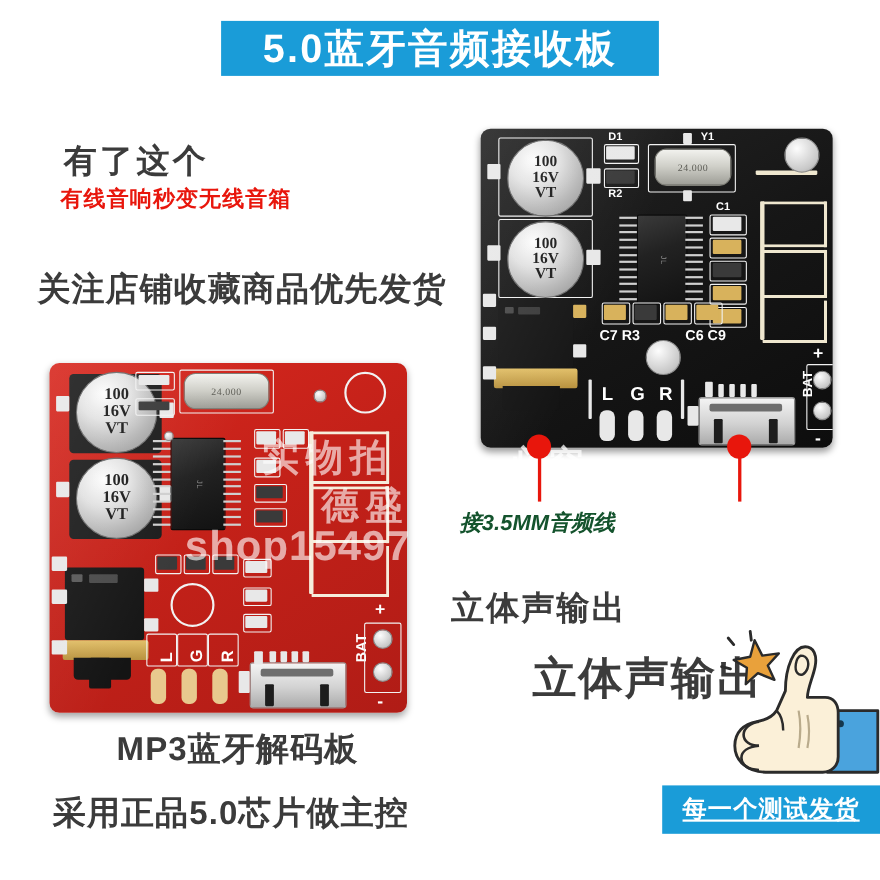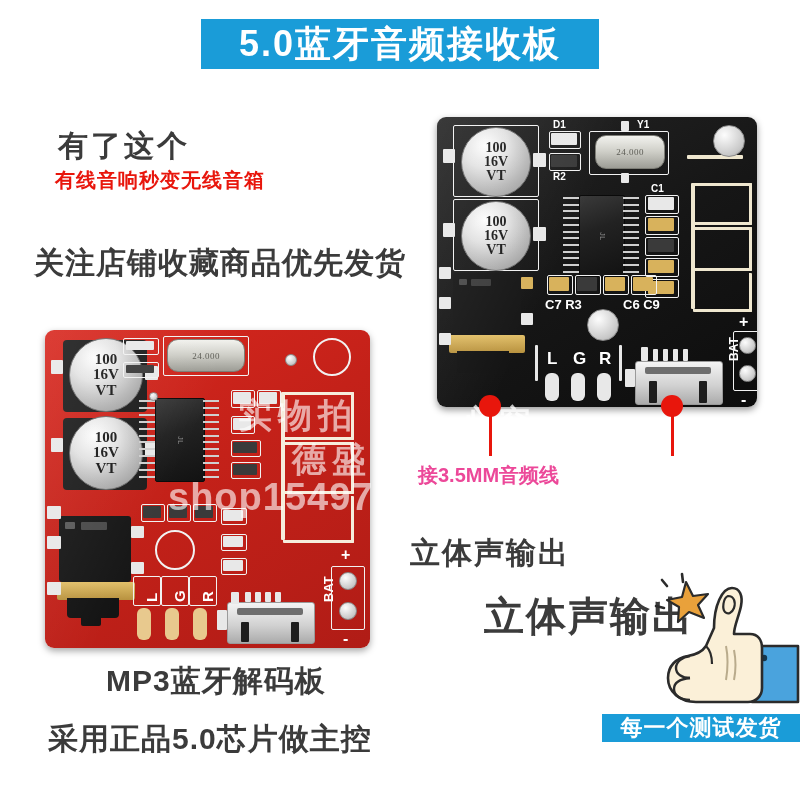--- a/index.html
+++ b/index.html
@@ -51,23 +51,24 @@
   .t-follow    { left: 34px;  top: 243px; font-size: 30px; letter-spacing: 1px; }
   .t-mp3       { left: 106px; top: 661px; font-size: 30px; letter-spacing: 1px; }
   .t-chip      { left: 48px;  top: 719px; font-size: 30px; letter-spacing: 1px; }
   .t-lossless  { left: 410px; top: 533px; font-size: 30px; letter-spacing: 2px; }
   .t-stereo    { left: 484px; top: 589px; font-size: 40px; letter-spacing: 2px; }
   .t-reconnect { left: 410px; top: 657px; font-size: 30px; letter-spacing: 2px; }
 
   .callout-label {
     position: absolute;
     white-space: nowrap;
-    color: #ec4899;
+    color: #14532d;
     font-size: 20px;
     font-weight: bold;
+    font-style: italic;
   }
   .c-audio { left: 418px; top: 462px; }
   .c-power { left: 608px; top: 462px; }
 
   .pointer-line {
     position: absolute;
     width: 3px;
     background: #e8160c;
   }
   .pl-audio { left: 489px; top: 414px; height: 42px; }
@@ -87,21 +88,21 @@
     position: absolute;
     background: #1a9cd8;
     color: #ffffff;
     font-weight: bold;
     display: flex;
     align-items: center;
     justify-content: center;
     white-space: nowrap;
     letter-spacing: 1px;
   }
-  .bb-test    { left: 602px; top: 714px; width: 198px; height: 28px; font-size: 22px; }
+  .bb-test    { left: 602px; top: 714px; width: 198px; height: 44px; font-size: 22px; text-decoration: underline; }
   .bb-quality { left: 464px; top: 755px; width: 336px; height: 41px; font-size: 24px; }
 
   
   .watermark {
     position: absolute;
     color: rgba(255,255,255,0.62);
     font-weight: bold;
     white-space: nowrap;
     pointer-events: none;
   }

